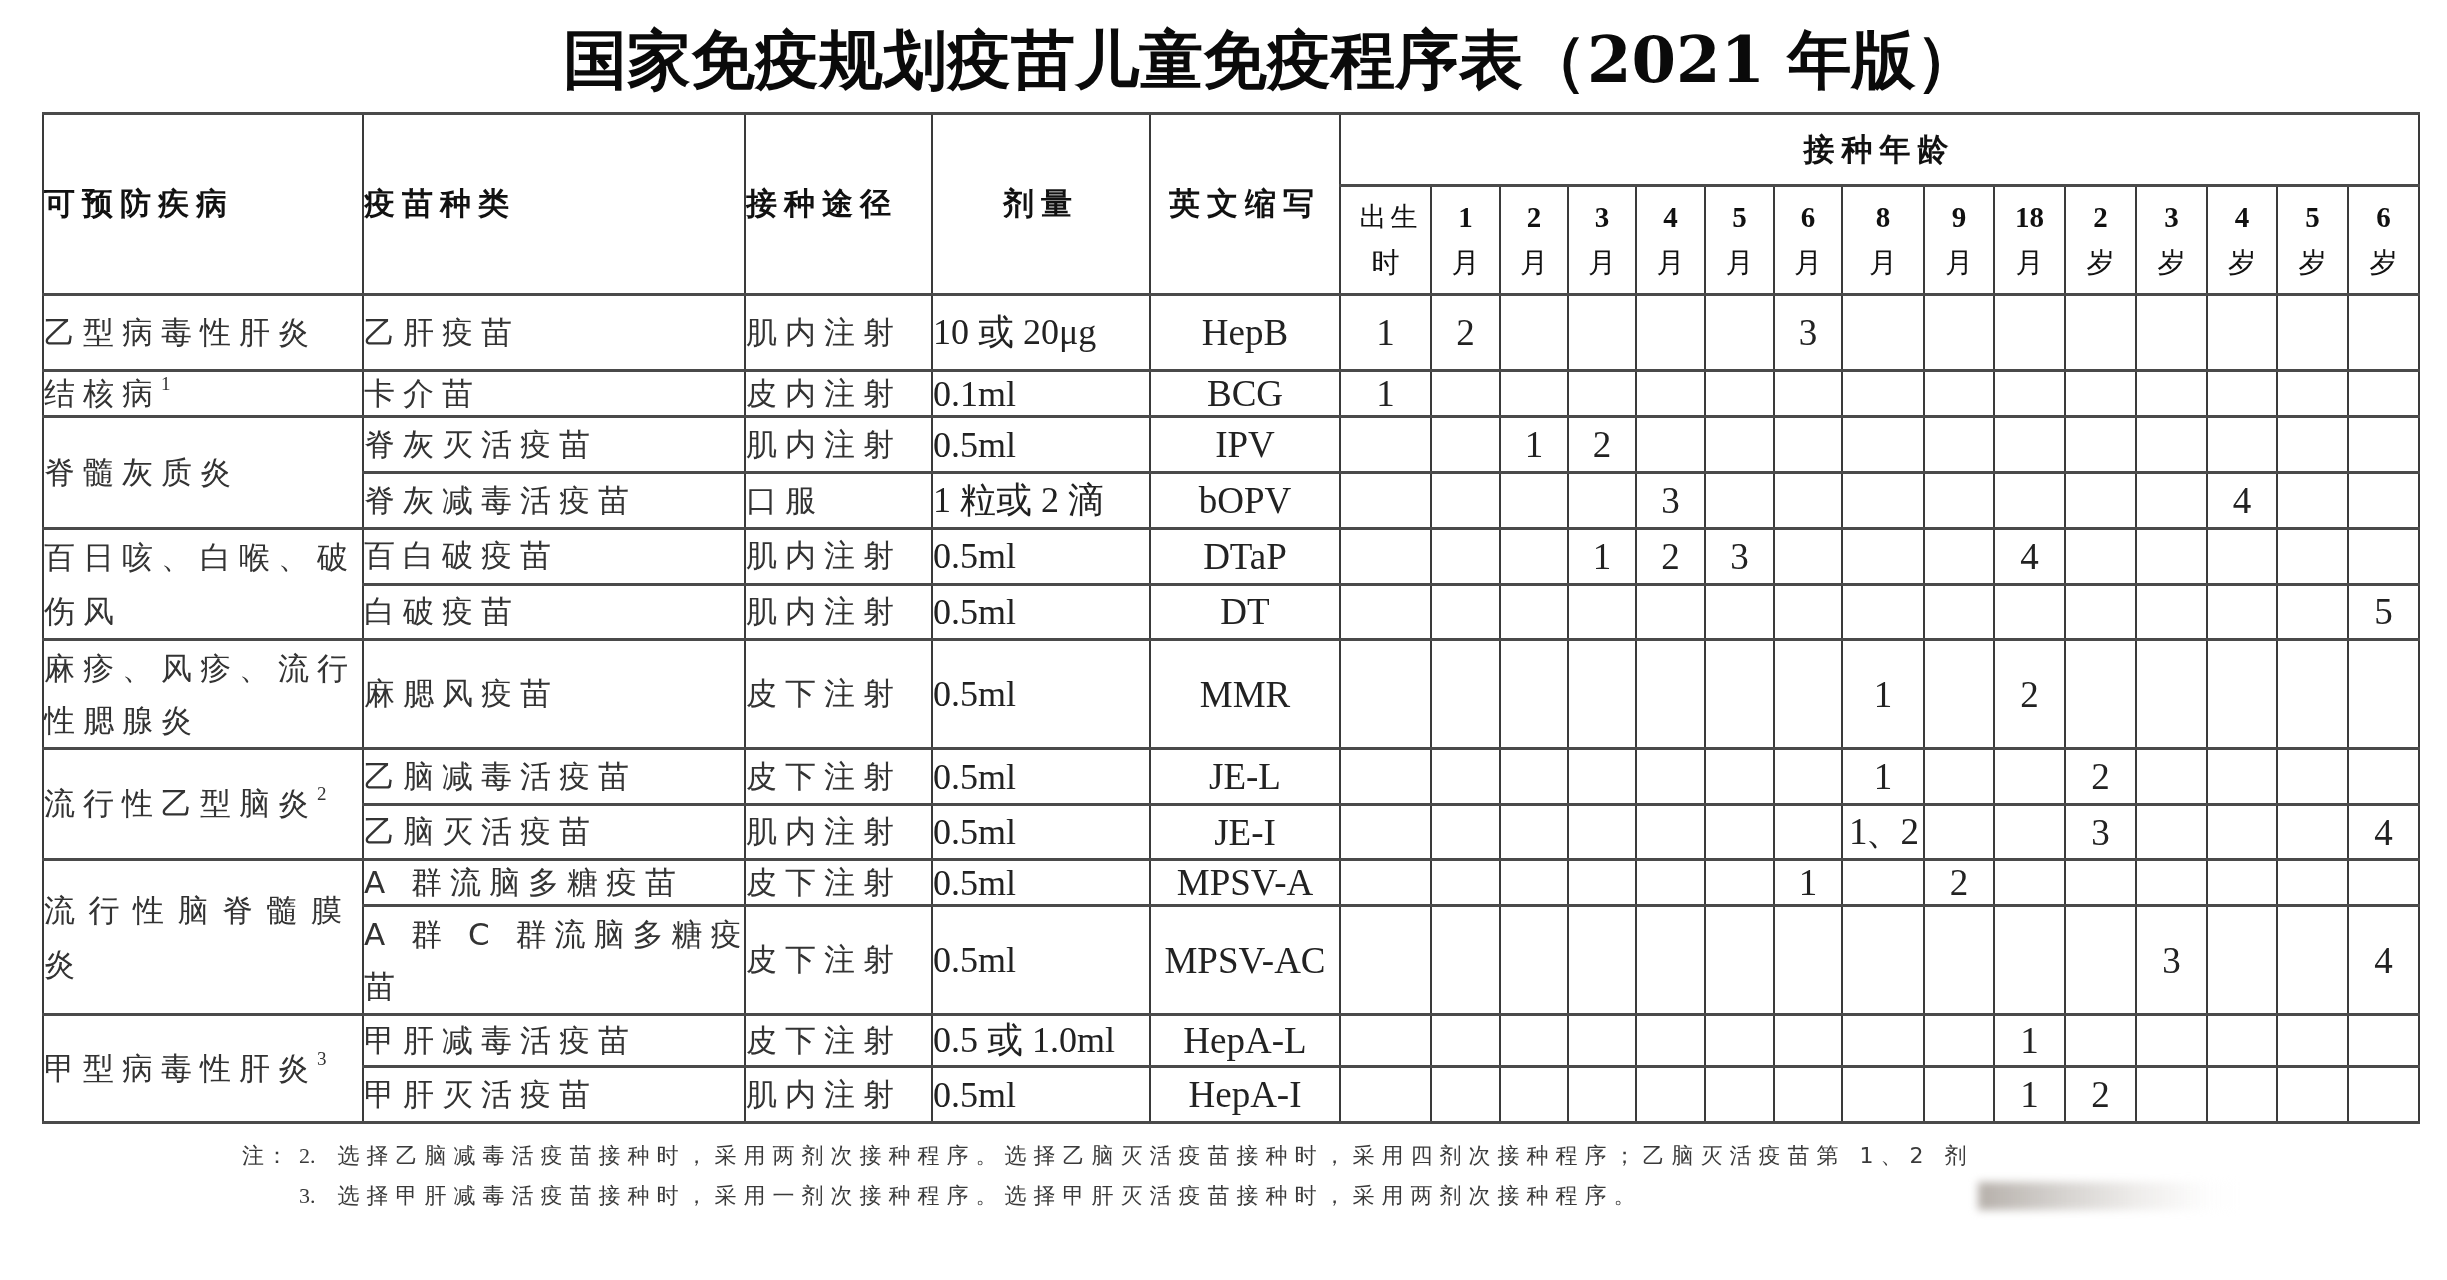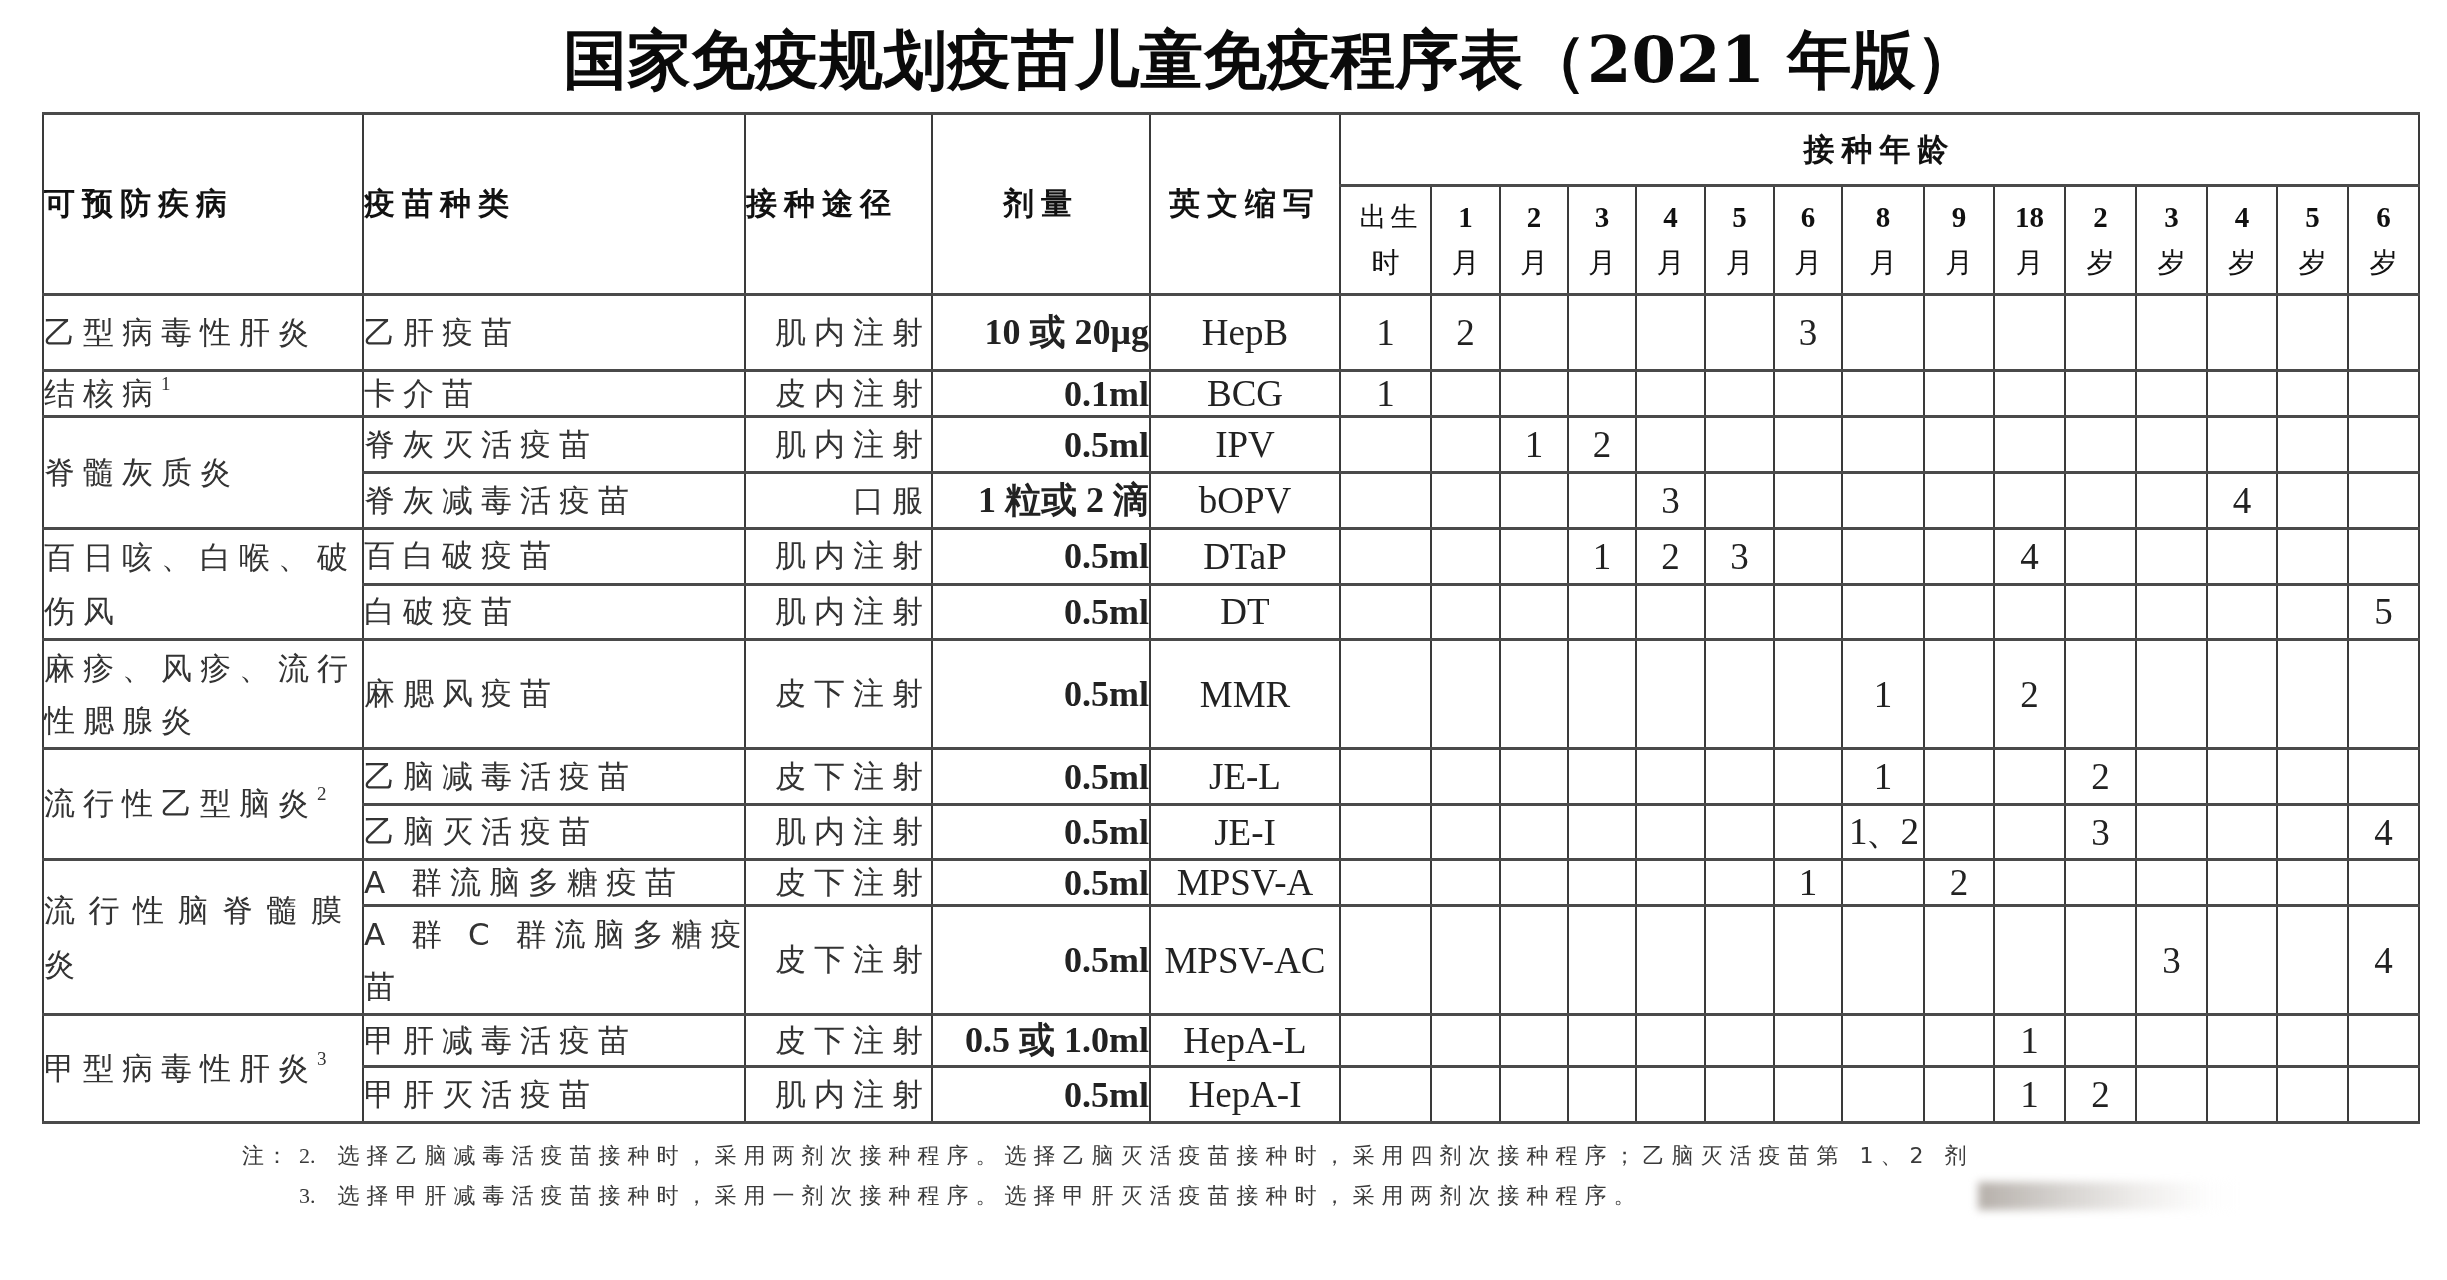--- a/index.html
+++ b/index.html
@@ -34,22 +34,22 @@
     font-size:29px; line-height:46px;
   }
   th.age .t.cj {
     font-family:"DejaVu Sans", sans-serif; font-weight:normal;
     font-size:27px; letter-spacing:4px; padding-left:10px;
   }
   th.age .b { display:block; font-size:28px; font-weight:normal; line-height:46px; }
   td.dis, td.vac, td.rt {
     font-size:31px; letter-spacing:8px; text-align:left; padding-left:9px; color:#333;
   }
-  td.rt { padding-left:6px;text-align:right; }
-  td.ds { font-family:"Liberation Serif", serif; font-size:36px; text-align:right; color:#222;font-weight:bold; }
+  td.rt { padding-left:6px; }
+  td.ds { font-family:"Liberation Serif", serif; font-size:36px; text-align:left; color:#222; }
   td.ab { font-family:"Liberation Serif", serif; font-size:37px; text-align:center; color:#222; }
   td.s  { font-family:"Liberation Serif", serif; font-size:37px; text-align:center; color:#222; }
   .ln { display:block; line-height:52px; }
   .ln.wide { line-height:54px; }
   .just { letter-spacing:13.5px; }
   sup.fn {
     font-family:"Liberation Serif", serif; font-size:19px; letter-spacing:0;
     vertical-align:14px; line-height:0;
   }
   .notes {

